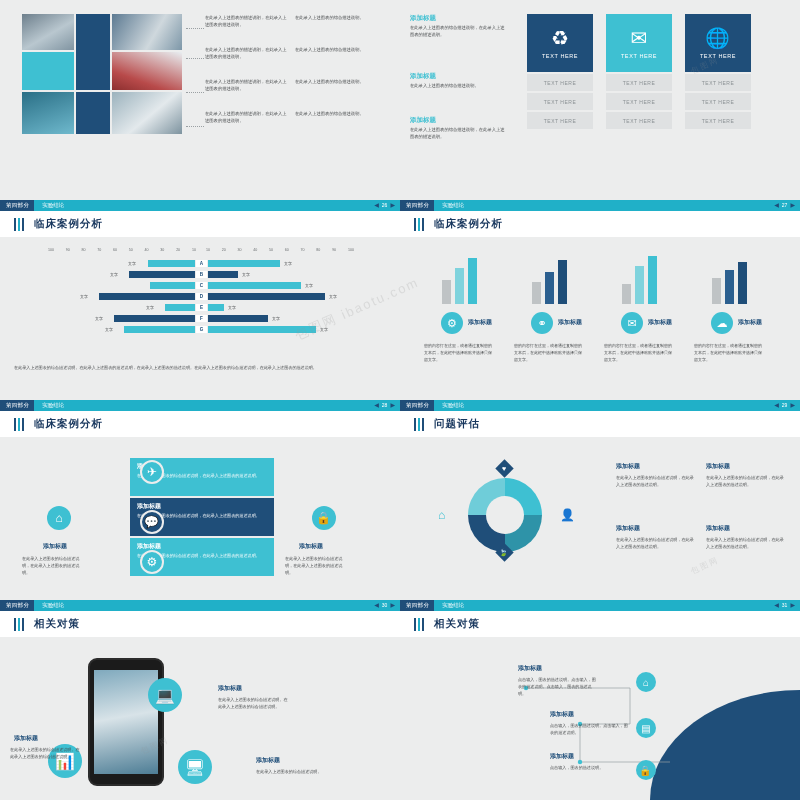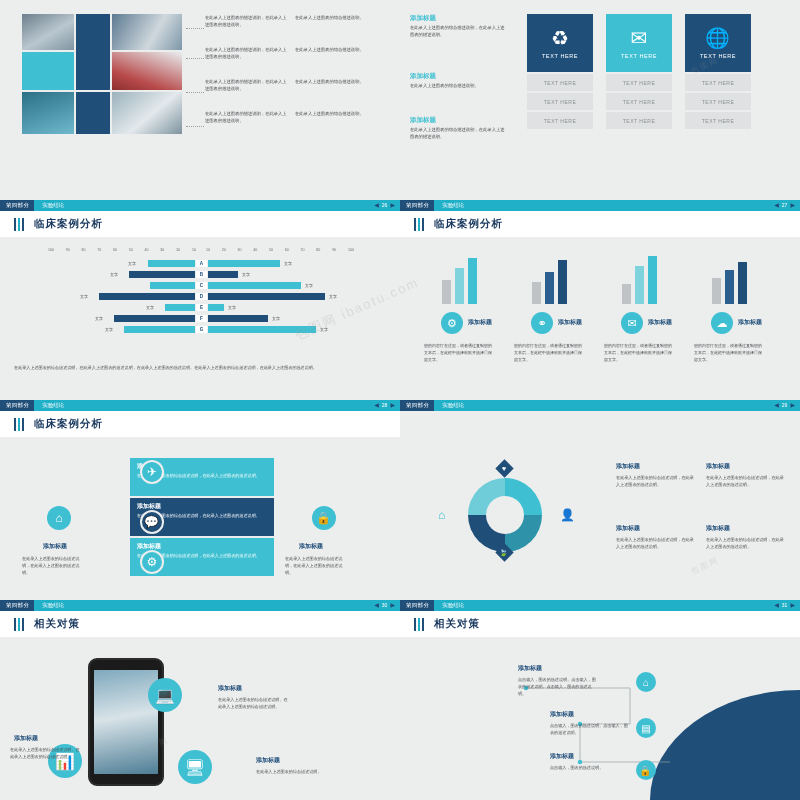--- a/index.html
+++ b/index.html
@@ -453,20 +453,28 @@
   <div class="slide">
     <div class="ribbon" style="top:0;">
       <div class="dark">第四部分</div>
       <div class="sec">实验结论</div>
       <div class="pg">
         <span class="arrow">◀</span>
         <span>29</span>
         <span class="arrow">▶</span>
       </div>
     </div>
+    <div class="titlebar" style="top:11px;">
+      <div class="bars">
+          <i></i>
+          <i class="c"></i>
+          <i></i>
+        </div>
+      <h2>问题评估</h2>
+    </div>
 
     <div class="donut" style="left:68px;top:78px;background:conic-gradient(#3ec0d2 0deg 90deg,#2e93a8 90deg 180deg,#1f4e79 180deg 270deg,#6fcdd9 270deg 360deg);"></div>
     <div class="donuthole" style="left:86px;top:96px;"></div>
 
     <div class="diamond" style="left:98px;top:62px;">
       <span>♥</span>
     </div>
     <div class="diamond" style="left:98px;top:146px;">
       <span>🍃</span>
     </div>

